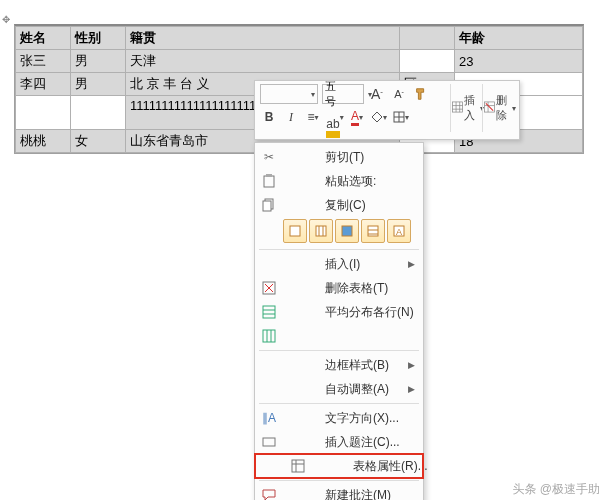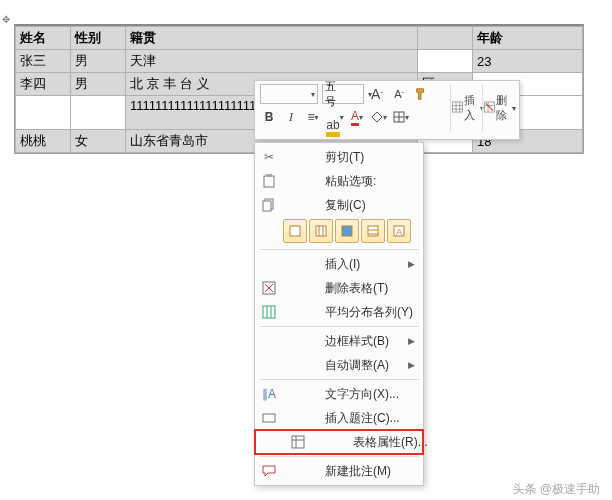--- a/index.html
+++ b/index.html
@@ -35,21 +35,21 @@
     text-align: left;
     height: 20px;
     background: #d8d8d8;
     font-weight: normal;
   }
   th { font-weight: bold; background: #d8d8d8; }
   .col1 { width: 55px; }
   .col2 { width: 55px; }
   .col3 { width: auto; }
   .col3b { width: 55px; }
-  .col4 { width: 110px; }
+  .col4 { width: 128px; }
   td.white { background: #fff; }
   tr.tall td { height: 34px; vertical-align: top; }
 
   .mini-toolbar {
     position: absolute;
     left: 254px;
     top: 80px;
     width: 266px;
     height: 60px;
     background: #fcfcfc;
@@ -181,21 +181,21 @@
         <svg class="brush" viewBox="0 0 16 16">
             <path d="M3 2h8v4H8v8H5V6H3z" fill="#d9a14a" stroke="#a67020"></path>
           </svg>
       </div>
     </div>
     <div class="mt-row">
       <div class="mt-btn" style="font-weight:bold;">B</div>
       <div class="mt-btn" style="font-style:italic;font-family:serif;">I</div>
       <div class="mt-btn">≡<span class="tri">▾</span></div>
       <div class="mt-btn">
-          <span style="border-bottom:5px solid #eab308;margin-top:20px;">ab</span>
+          <span style="border-bottom:7px solid #eab308;margin-top:20px;">ab</span>
           <span class="tri">▾</span>
         </div>
       <div class="mt-btn">
           <span style="border-bottom:3px solid #d32f2f;color:#d32f2f;">A</span>
           <span class="tri">▾</span>
         </div>
       <div class="mt-btn">
           <svg width="12" height="12" viewBox="0 0 12 12">
             <path d="M6 1l5 5-5 5-5-5z" fill="none" stroke="#555"></path>
           </svg>
@@ -302,25 +302,34 @@
           <line x1="3" y1="3" x2="11" y2="11" stroke="#d33"></line>
           <line x1="11" y1="3" x2="3" y2="11" stroke="#d33"></line>
         </svg>
       </span>
     <span class="ctx-label">删除表格(T)</span>
   </div>
   <div class="ctx-item">
     <span class="ctx-icon">
         <svg width="14" height="14" viewBox="0 0 14 14">
           <rect x="1" y="1" width="12" height="12" fill="none" stroke="#3a7"></rect>
+          <line x1="1" y1="5" x2="13" y2="5" stroke="#3a7"></line>
+          <line x1="1" y1="9" x2="13" y2="9" stroke="#3a7"></line>
+        </svg>
+      </span>
+    <span class="ctx-label">平均分布各行(N)</span>
+  </div>
+  <div class="ctx-item">
+    <span class="ctx-icon">
+        <svg width="14" height="14" viewBox="0 0 14 14">
+          <rect x="1" y="1" width="12" height="12" fill="none" stroke="#3a7"></rect>
           <line x1="5" y1="1" x2="5" y2="13" stroke="#3a7"></line>
           <line x1="9" y1="1" x2="9" y2="13" stroke="#3a7"></line>
         </svg>
       </span>
-    <span class="ctx-label">平均分布各列(Y)</span>
   </div>
   <div class="ctx-sep"></div>
   <div class="ctx-item">
     <span class="ctx-icon"></span>
     <span class="ctx-label">边框样式(B)</span>
     <span class="ctx-arrow">▶</span>
   </div>
   <div class="ctx-item">
     <span class="ctx-icon"></span>
     <span class="ctx-label">自动调整(A)</span>

